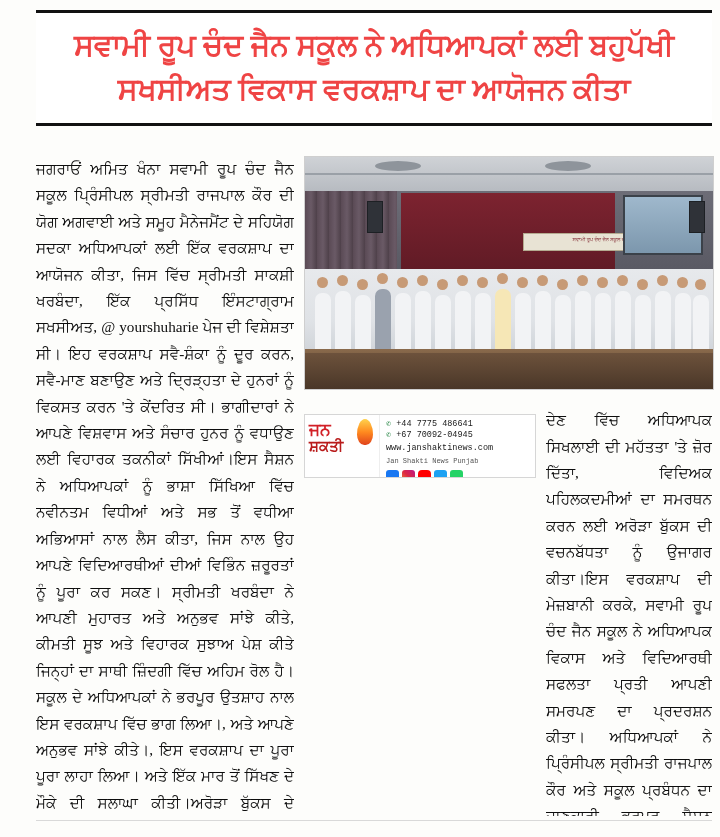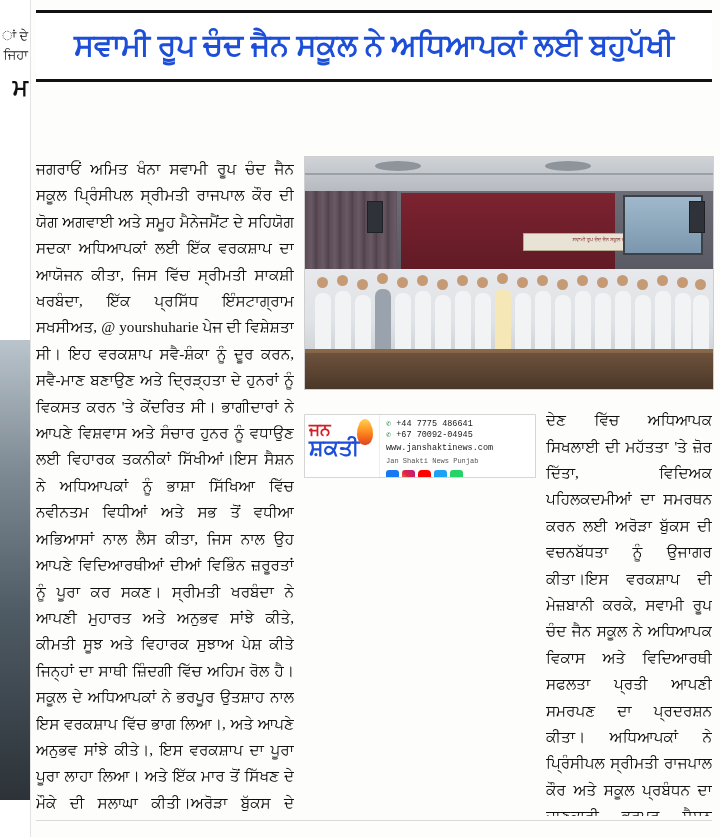--- a/index.html
+++ b/index.html
@@ -72,21 +72,21 @@
     border-bottom: 3px solid #111;
     padding: 10px 6px 12px 6px;
     box-sizing: border-box;
   }
   .headline .line {
     text-align: center;
     font-family: "Liberation Serif", serif;
     font-weight: bold;
     font-size: 30px;
     line-height: 44px;
-    color: #1d4ed8;
+    color: #ef4444;
     letter-spacing: 0px;
     white-space: nowrap;
   }
   .headline .line2 {
     font-size: 30px;
   }
 
   
   .body-col {
     position: absolute;
@@ -198,22 +198,22 @@
     position: relative;
     border-right: 1px solid #eee;
   }
   .cs-logo .jan {
     position: absolute; left: 4px; top: 6px;
     font-family: "Liberation Serif", serif; font-weight: bold;
     font-size: 17px; color: #d21f26; line-height: 18px;
   }
   .cs-logo .shakti {
     position: absolute; left: 4px; top: 24px;
-    font-family: Liberation Sans, sans-serif; font-weight: bold;
-    font-size: 22px; color: #1d4ed8; line-height: 18px;
+    font-family: Liberation Mono, monospace; font-weight: bold;
+    font-size: 15px; color: #b91c1c; line-height: 18px;
   }
   .cs-logo .flame {
     position:absolute; right:6px; top:4px; width:16px; height:26px;
     background: linear-gradient(180deg,#ffd24d 0%, #ff8a1f 50%, #e0431c 100%);
     border-radius: 50% 50% 45% 45% / 60% 60% 40% 40%;
   }
   .cs-right {
     flex: 1;
     padding: 4px 4px 2px 6px;
     box-sizing: border-box;
@@ -268,28 +268,24 @@
     width: 676px;
     height: 0px;
     border-top: 1px solid #d9d9d9;
   }
 </style>
 </head>
 <body>
 
 <div class="page">
 
-  <div class="left-sliver">
-    <div class="sliver-text">ਾਂ ਦੇ ਜਿਹਾ</div>
-    <div class="sliver-big">ਮ</div>
-    <div class="sliver-img"></div>
-  </div>
 
   <div class="headline">
     <div class="line line1">ਸਵਾਮੀ ਰੂਪ ਚੰਦ ਜੈਨ ਸਕੂਲ ਨੇ ਅਧਿਆਪਕਾਂ ਲਈ ਬਹੁਪੱਖੀ</div>
+    <div class="line line2">ਸਖਸੀਅਤ ਵਿਕਾਸ ਵਰਕਸ਼ਾਪ ਦਾ ਆਯੋਜਨ ਕੀਤਾ</div>
   </div>
 
   <div class="body-col">
     <p>ਜਗਰਾਓਂ ਅਮਿਤ ਖੰਨਾ ਸਵਾਮੀ ਰੂਪ ਚੰਦ ਜੈਨ ਸਕੂਲ ਪ੍ਰਿੰਸੀਪਲ ਸ੍ਰੀਮਤੀ ਰਾਜਪਾਲ ਕੌਰ ਦੀ ਯੋਗ ਅਗਵਾਈ ਅਤੇ ਸਮੂਹ ਮੈਨੇਜਮੈਂਟ ਦੇ ਸਹਿਯੋਗ ਸਦਕਾ ਅਧਿਆਪਕਾਂ ਲਈ ਇੱਕ ਵਰਕਸ਼ਾਪ ਦਾ ਆਯੋਜਨ ਕੀਤਾ, ਜਿਸ ਵਿੱਚ ਸ੍ਰੀਮਤੀ ਸਾਕਸ਼ੀ ਖਰਬੰਦਾ, ਇੱਕ ਪ੍ਰਸਿੱਧ ਇੰਸਟਾਗ੍ਰਾਮ ਸਖਸੀਅਤ, @ yourshuharie ਪੇਜ ਦੀ ਵਿਸ਼ੇਸ਼ਤਾ ਸੀ। ਇਹ ਵਰਕਸ਼ਾਪ ਸਵੈ-ਸ਼ੰਕਾ ਨੂੰ ਦੂਰ ਕਰਨ, ਸਵੈ-ਮਾਣ ਬਣਾਉਣ ਅਤੇ ਦ੍ਰਿੜ੍ਹਤਾ ਦੇ ਹੁਨਰਾਂ ਨੂੰ ਵਿਕਸਤ ਕਰਨ 'ਤੇ ਕੇਂਦਰਿਤ ਸੀ। ਭਾਗੀਦਾਰਾਂ ਨੇ ਆਪਣੇ ਵਿਸ਼ਵਾਸ ਅਤੇ ਸੰਚਾਰ ਹੁਨਰ ਨੂੰ ਵਧਾਉਣ ਲਈ ਵਿਹਾਰਕ ਤਕਨੀਕਾਂ ਸਿੱਖੀਆਂ।ਇਸ ਸੈਸ਼ਨ ਨੇ ਅਧਿਆਪਕਾਂ ਨੂੰ ਭਾਸ਼ਾ ਸਿੱਖਿਆ ਵਿੱਚ ਨਵੀਨਤਮ ਵਿਧੀਆਂ ਅਤੇ ਸਭ ਤੋਂ ਵਧੀਆ ਅਭਿਆਸਾਂ ਨਾਲ ਲੈਸ ਕੀਤਾ, ਜਿਸ ਨਾਲ ਉਹ ਆਪਣੇ ਵਿਦਿਆਰਥੀਆਂ ਦੀਆਂ ਵਿਭਿੰਨ ਜ਼ਰੂਰਤਾਂ ਨੂੰ ਪੂਰਾ ਕਰ ਸਕਣ। ਸ੍ਰੀਮਤੀ ਖਰਬੰਦਾ ਨੇ ਆਪਣੀ ਮੁਹਾਰਤ ਅਤੇ ਅਨੁਭਵ ਸਾਂਝੇ ਕੀਤੇ, ਕੀਮਤੀ ਸੂਝ ਅਤੇ ਵਿਹਾਰਕ ਸੁਝਾਅ ਪੇਸ਼ ਕੀਤੇ ਜਿਨ੍ਹਾਂ ਦਾ ਸਾਥੀ ਜ਼ਿੰਦਗੀ ਵਿੱਚ ਅਹਿਮ ਰੋਲ ਹੈ। ਸਕੂਲ ਦੇ ਅਧਿਆਪਕਾਂ ਨੇ ਭਰਪੂਰ ਉਤਸ਼ਾਹ ਨਾਲ ਇਸ ਵਰਕਸ਼ਾਪ ਵਿੱਚ ਭਾਗ ਲਿਆ।, ਅਤੇ ਆਪਣੇ ਅਨੁਭਵ ਸਾਂਝੇ ਕੀਤੇ।, ਇਸ ਵਰਕਸ਼ਾਪ ਦਾ ਪੂਰਾ ਪੂਰਾ ਲਾਹਾ ਲਿਆ। ਅਤੇ ਇੱਕ ਮਾਰ ਤੋਂ ਸਿੱਖਣ ਦੇ ਮੌਕੇ ਦੀ ਸਲਾਘਾ ਕੀਤੀ।ਅਰੋੜਾ ਬੁੱਕਸ ਦੇ ਪ੍ਰਕਾਸ਼ਕ ਸ੍ਰੀ ਰੋਹਿਤ ਅਰੋੜਾ ਨੇ ਸਿੱਖਿਆ ਦੇ ਭਵਿੱਖ ਨੂੰ ਆਕਾਰ</p>
   </div>
 
   <div class="photo-wrap">
     <div class="photo">
       <div class="ph-ceiling">
         <div class="ph-ceil-line"></div>

